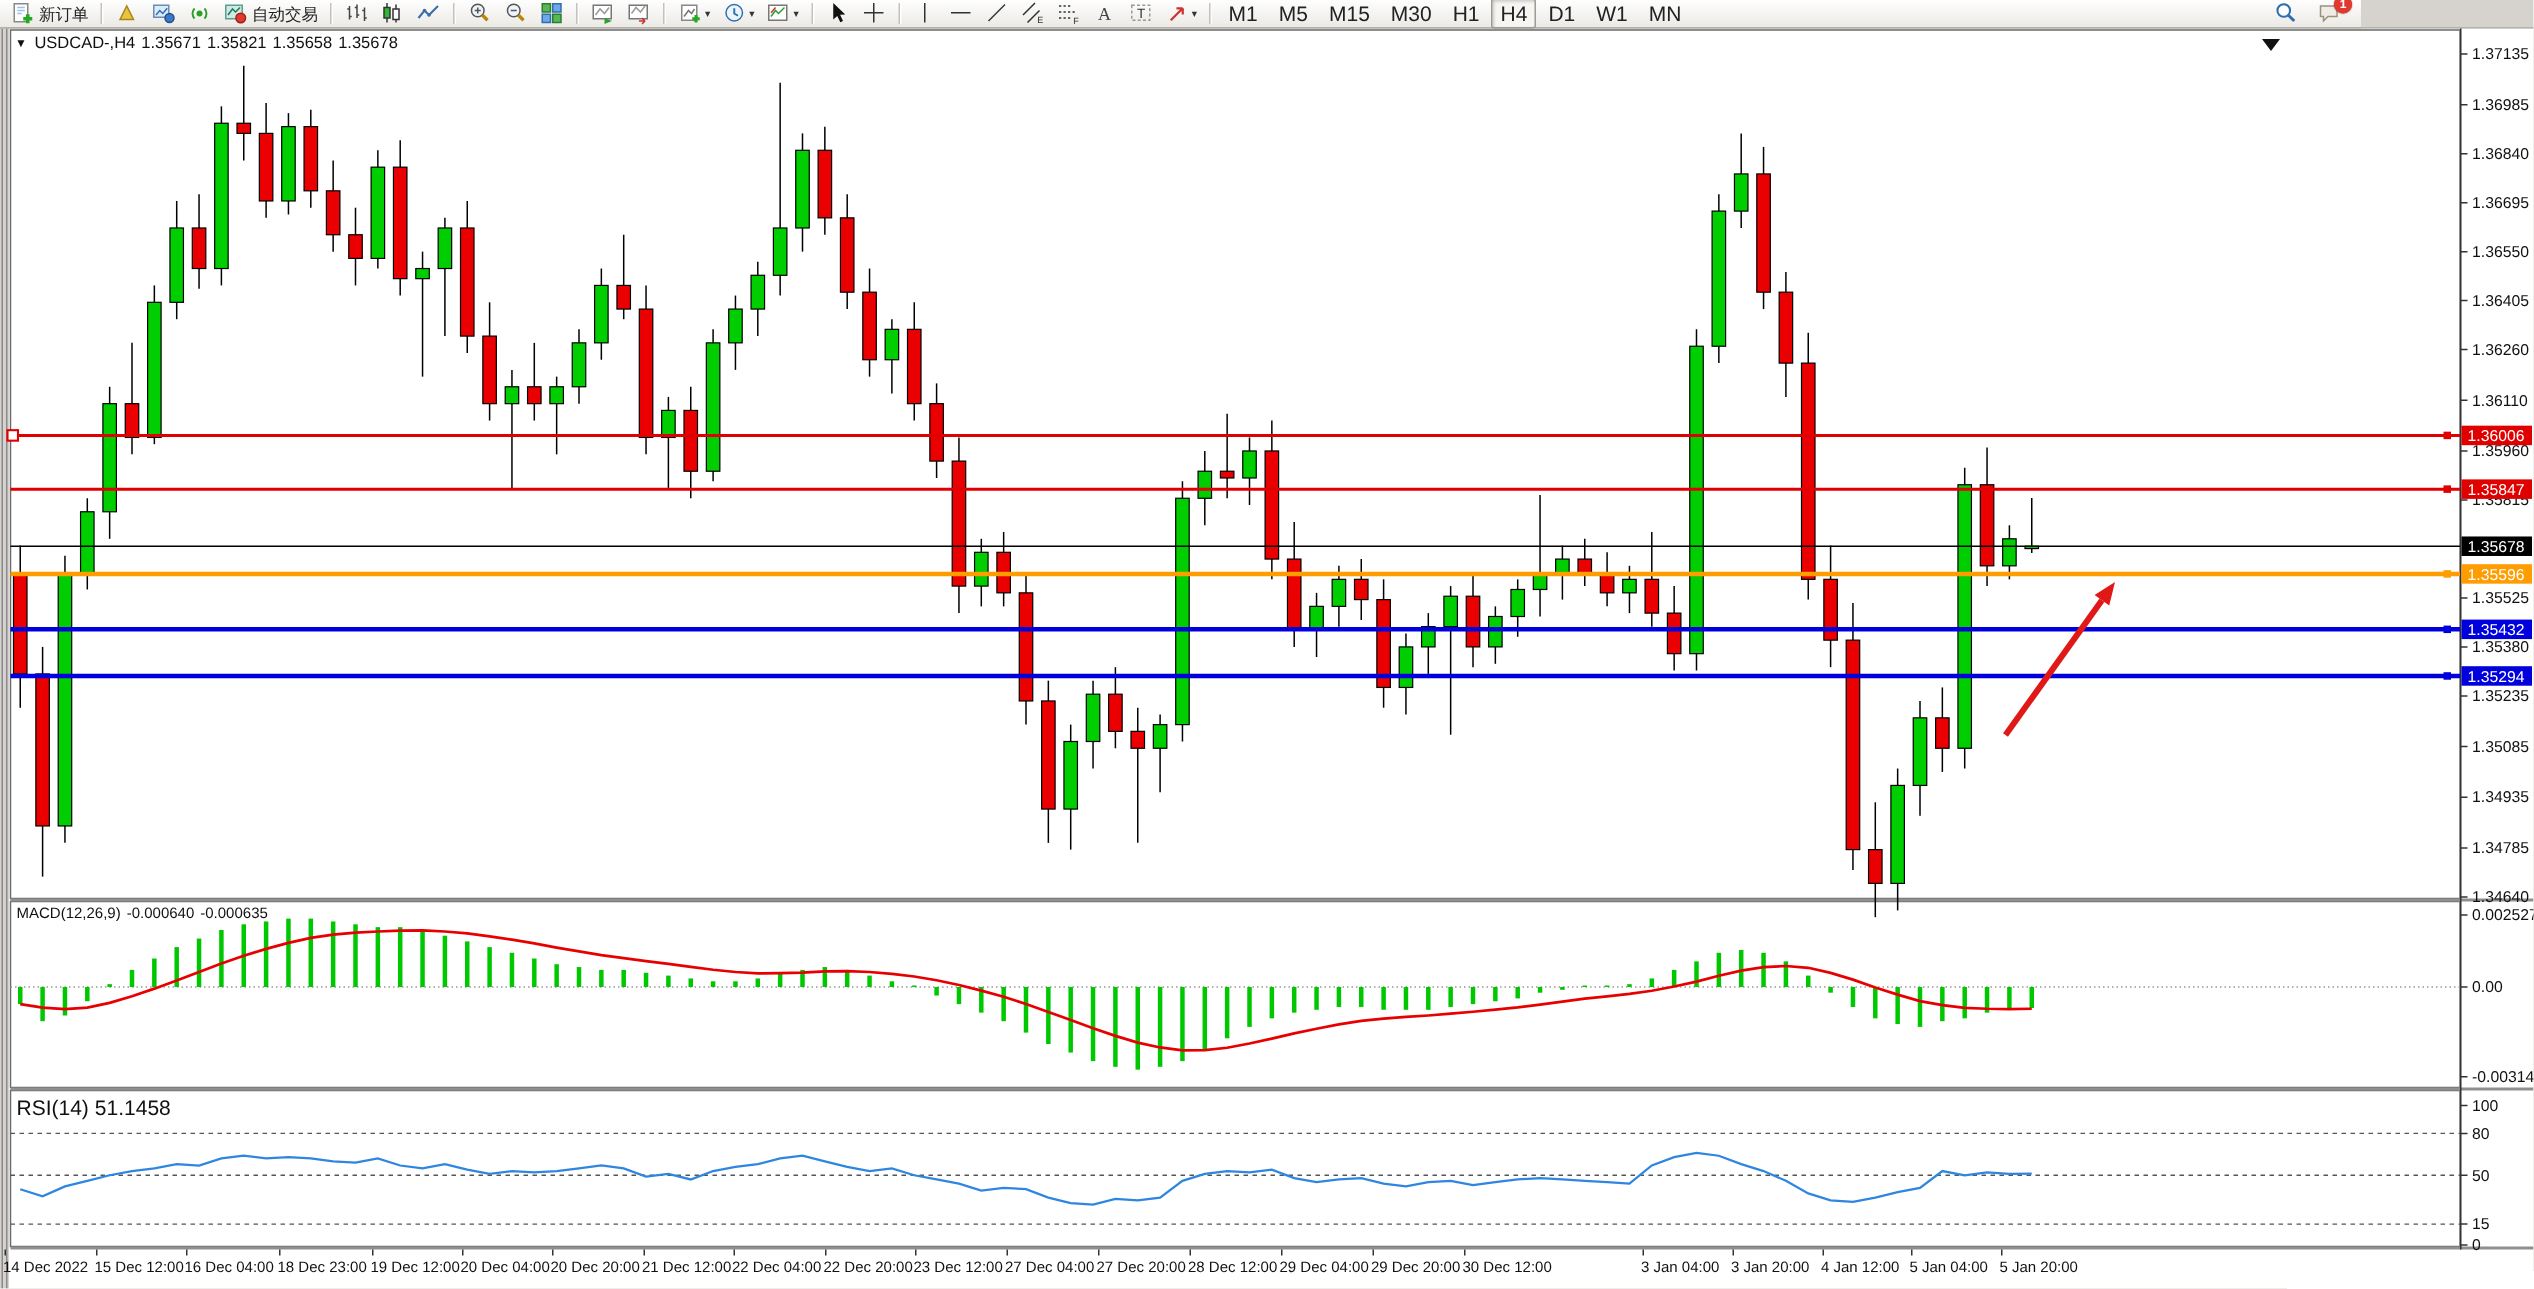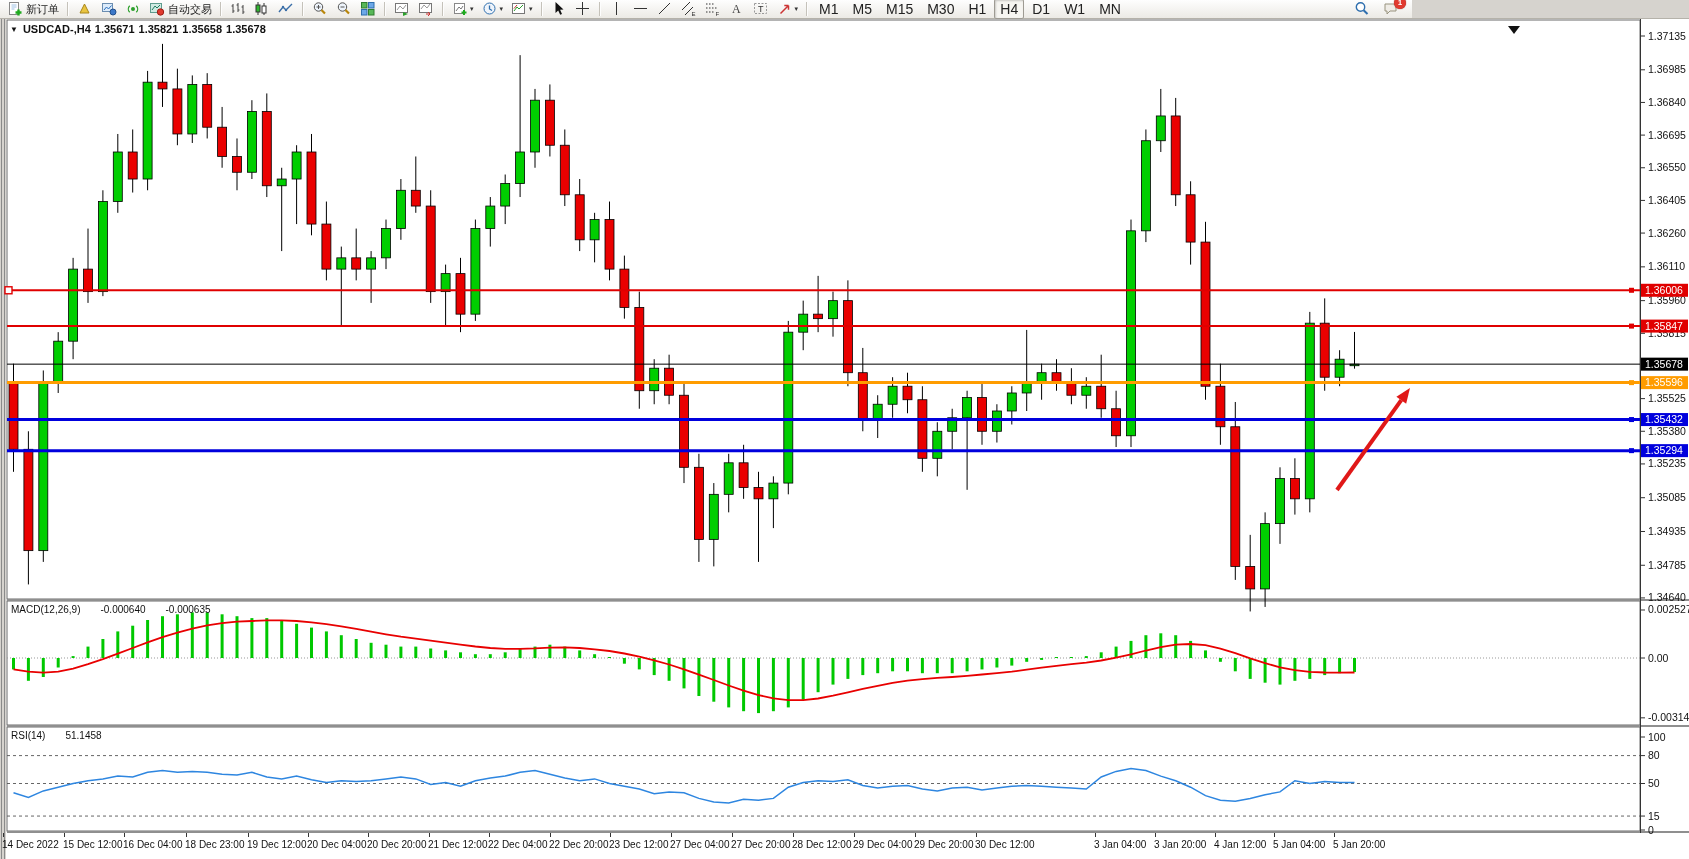--- a/index.html
+++ b/index.html
@@ -1,35 +1,35 @@
 <!DOCTYPE html>
 <html><head>
 <meta charset="utf-8">
 <style>
   html,body{margin:0;padding:0}
   body{width:1689px;height:859px;background:#d6d3ce;font-family:"Liberation Sans",sans-serif;overflow:hidden;position:relative}
   #cv{position:absolute;top:0;left:0;z-index:1}
-  .toolbar{position:absolute;top:0;left:0;width:1412px;height:19px;background:linear-gradient(#fefefe,#eceae5);border-bottom:1px solid #b5b2aa;display:flex;align-items:center;padding:0 3px;box-sizing:border-box;z-index:6}
+  .toolbar{position:absolute;top:0;left:0;width:1574px;height:19px;background:linear-gradient(#fefefe,#eceae5);border-bottom:1px solid #b5b2aa;display:flex;align-items:center;padding:0 3px;box-sizing:border-box;z-index:6}
   .tbtn{display:inline-flex;align-items:center;height:17px;padding:0 2px;margin:0 1px;border:1px solid transparent;border-radius:2px;cursor:default}
   .tbtn svg{display:block}
   .tlabel{font-size:11px;color:#222;margin-left:3px;white-space:nowrap}
   .dd{font-size:7px;color:#333;margin-left:2px}
   .tbsep{width:0;height:14px;border-left:1px solid #c5c2ba;border-right:1px solid #fdfdfd;margin:0 4px}
   .tf{font-size:14px;color:#222;padding:1px 5px;margin:0 1px;border:1px solid transparent;border-radius:2px}
   .tf.active{background:#f6f5f1;border:1px solid #9e9b93;box-shadow:inset 1px 1px 2px rgba(0,0,0,.18)}
   .tright{margin-left:auto;display:flex;align-items:center;margin-right:6px}
   .chatwrap{position:relative;margin-left:6px}
   .nbadge{position:absolute;top:-4px;right:-5px;background:#e03a2f;color:#fff;font-size:8px;font-weight:bold;border-radius:50%;width:12px;height:12px;line-height:12px;text-align:center;box-shadow:0 0 1px #7c120b}
   .overlay{position:absolute;z-index:4;color:#111;white-space:nowrap}
-  #chart-title{top:23px;left:10px;font-size:11px;font-weight:bold}
+  #chart-title{top:23px;left:10px;font-size:11px;font-weight:normal}
   #chart-title span{margin-right:4px}
   #chart-title .tri{font-size:8px;margin-right:5px;vertical-align:1px}
   #macd-label{top:604px;left:11px;font-size:10px}
-  #rsi-label{top:730px;left:11px;font-size:10px}
-  #macd-label span,#rsi-label span{margin-right:20px}
+  #rsi-label{top:730px;left:11px;font-size:14px}
+  #macd-label span,#rsi-label span{margin-right:4px}
 </style>
 </head>
 <body>
 
 <svg id="cv" width="1689" height="859" xmlns="http://www.w3.org/2000/svg">
     <rect x="6" y="19" width="1683" height="840" fill="#ffffff"></rect>
     <line x1="1.5" y1="19" x2="1.5" y2="859" stroke="#8a8a8a"></line>
     <line x1="4.5" y1="19" x2="4.5" y2="859" stroke="#8a8a8a"></line>
     <line x1="0" y1="18.5" x2="1689" y2="18.5" stroke="#b5b2aa"></line>
     <rect x="7" y="20" width="1633" height="579" fill="#fff" stroke="#6a6a6a" stroke-width="1"></rect>

